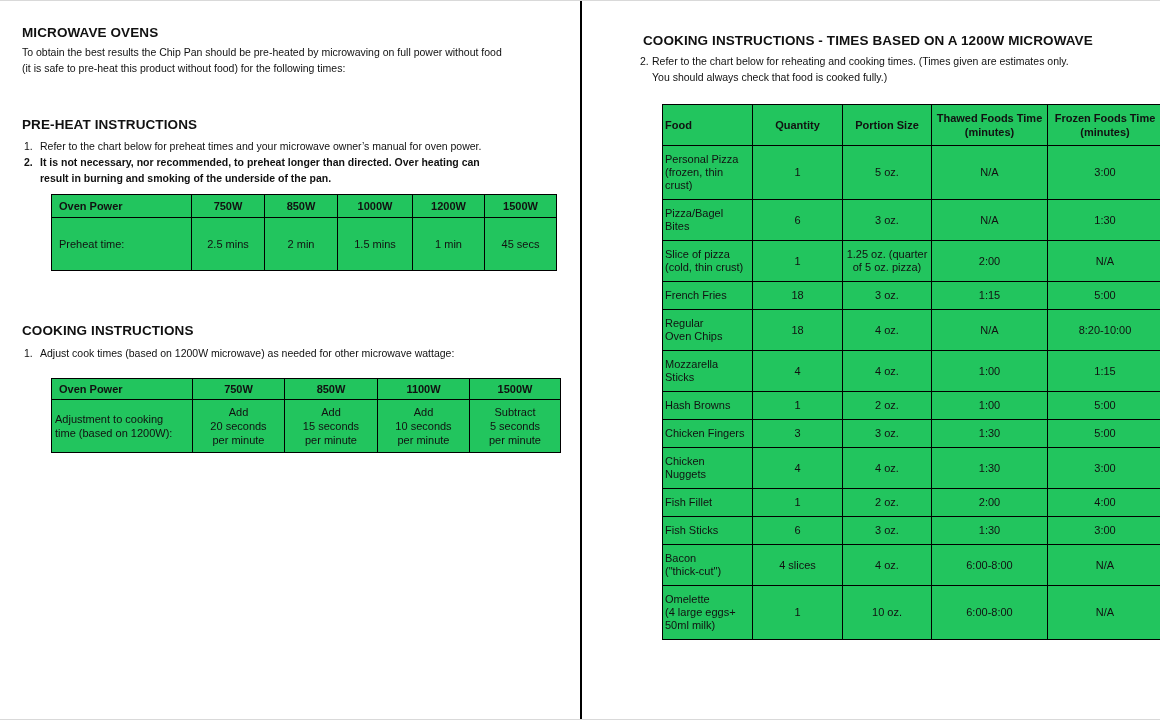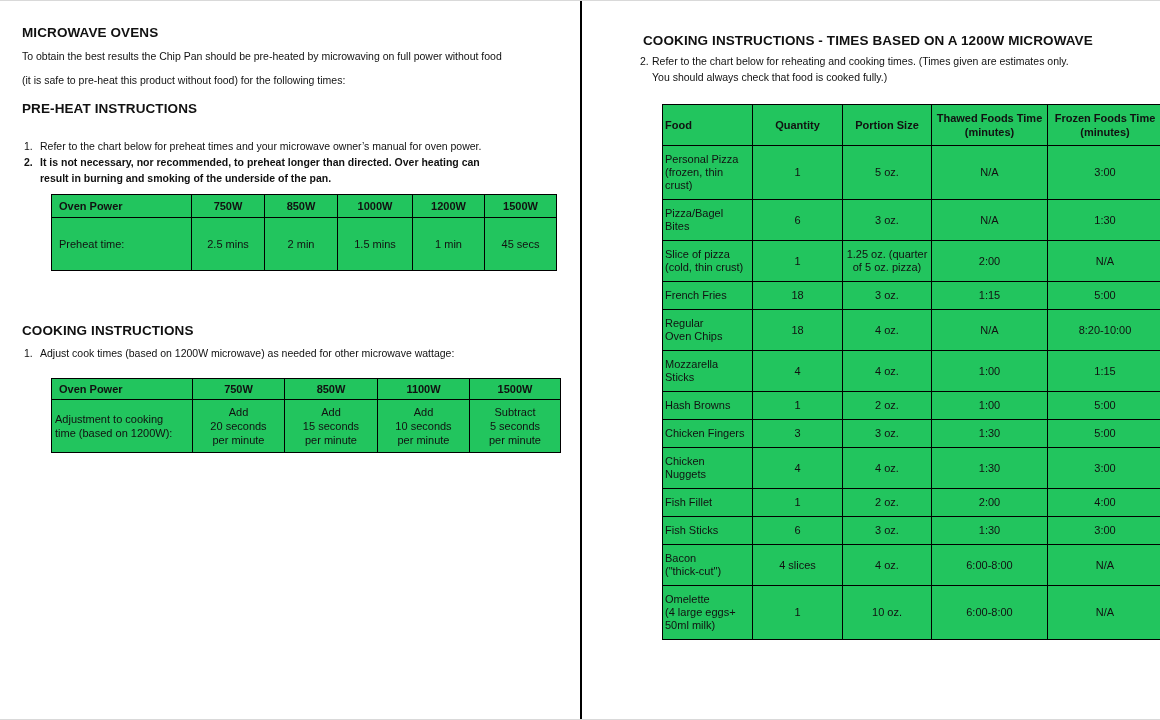--- a/index.html
+++ b/index.html
@@ -17,21 +17,21 @@
   .abs { position:absolute; }
 
   
   .h-title {
     font-size:13.5px; font-weight:bold; letter-spacing:0.1px; margin:0;
     white-space:nowrap;
   }
 
   
   .body-text {
-    font-size:10.5px; line-height:24px; margin:0;
+    font-size:10.5px; line-height:16px; margin:0;
     white-space:pre-line;
   }
 
   
   .list-item { display:flex; font-size:10.5px; line-height:16px; margin:0; }
   .list-num { flex:none; width:16px; }
   .list-num.narrow { width:12px; }
   .list-text { white-space:pre-line; }
   .bold { font-weight:bold; }
 
@@ -69,21 +69,21 @@
   }
 </style>
 </head>
 <body>
 
 <h1 class="abs h-title" style="left:22px; top:24px;">MICROWAVE OVENS</h1>
 
 <p class="abs body-text" style="left:22px; top:43px; width:520px;">To obtain the best results the Chip Pan should be pre-heated by microwaving on full power without food
 (it is safe to pre-heat this product without food) for the following times:</p>
 
-<h2 class="abs h-title" style="left:22px; top:100px;">PRE-HEAT INSTRUCTIONS</h2>
+<h2 class="abs h-title" style="left:22px; top:116px;">PRE-HEAT INSTRUCTIONS</h2>
 
 <div class="abs" style="left:24px; top:137px; width:520px;">
   <div class="list-item">
     <span class="list-num">1.</span>
     <span class="list-text">Refer to the chart below for preheat times and your microwave owner’s manual for oven power.</span>
   </div>
   <div class="list-item">
     <span class="list-num bold">2.</span>
     <span class="list-text bold">It is not necessary, nor recommended, to preheat longer than directed. Over heating can
 result in burning and smoking of the underside of the pan.</span>

